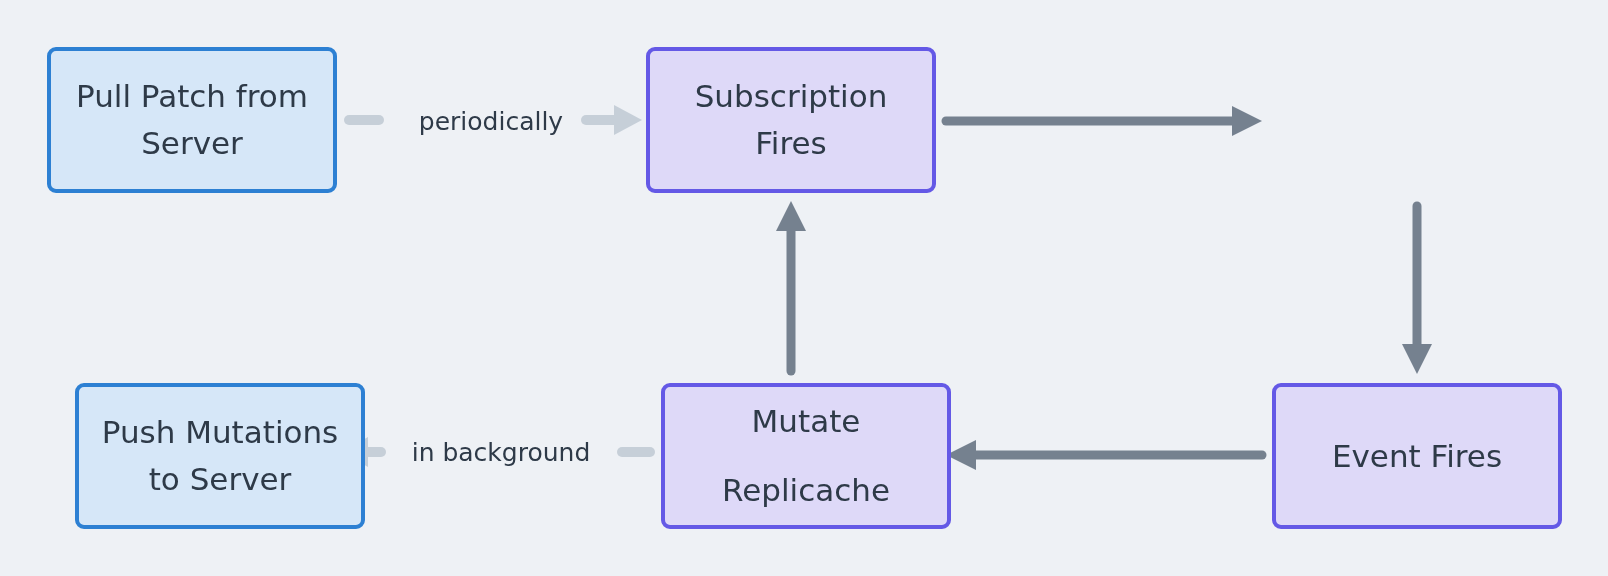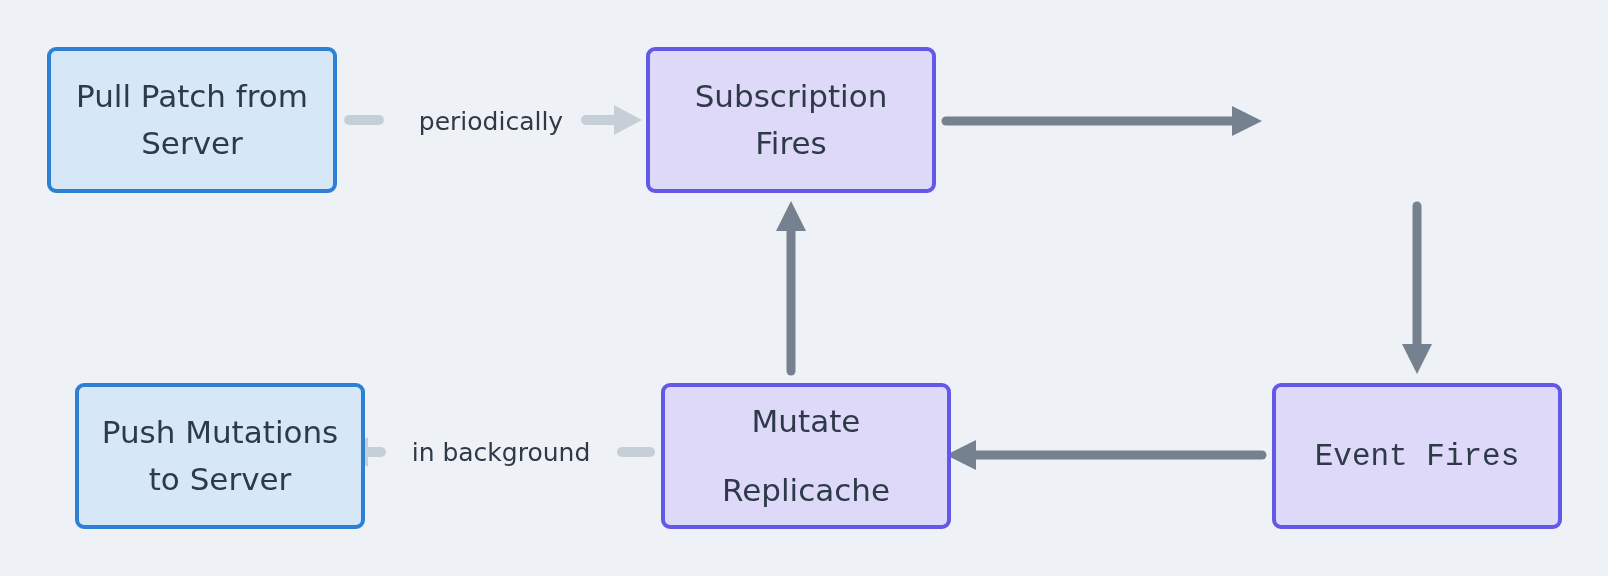--- a/index.html
+++ b/index.html
@@ -83,21 +83,21 @@
     <span class="line">Pull Patch from</span>
     <span class="line">Server</span>
   </div>
 
   <div class="node purple" style="left:646px;top:47px;">
     <span class="line">Subscription</span>
     <span class="line">Fires</span>
   </div>
 
 
-  <div class="node purple" style="left:1272px;top:383px;font-family:Liberation Mono, monospace;">
+  <div class="node purple" style="left:1272px;top:383px;">
     <span class="line">Event Fires</span>
   </div>
 
   <div class="node purple" style="left:661px;top:383px;gap:22px;">
     <span class="line">Mutate</span>
     <span class="line">Replicache</span>
   </div>
 
   <div class="node blue" style="left:47px;top:383px;margin-left:28px;">
     <span class="line">Push Mutations</span>

